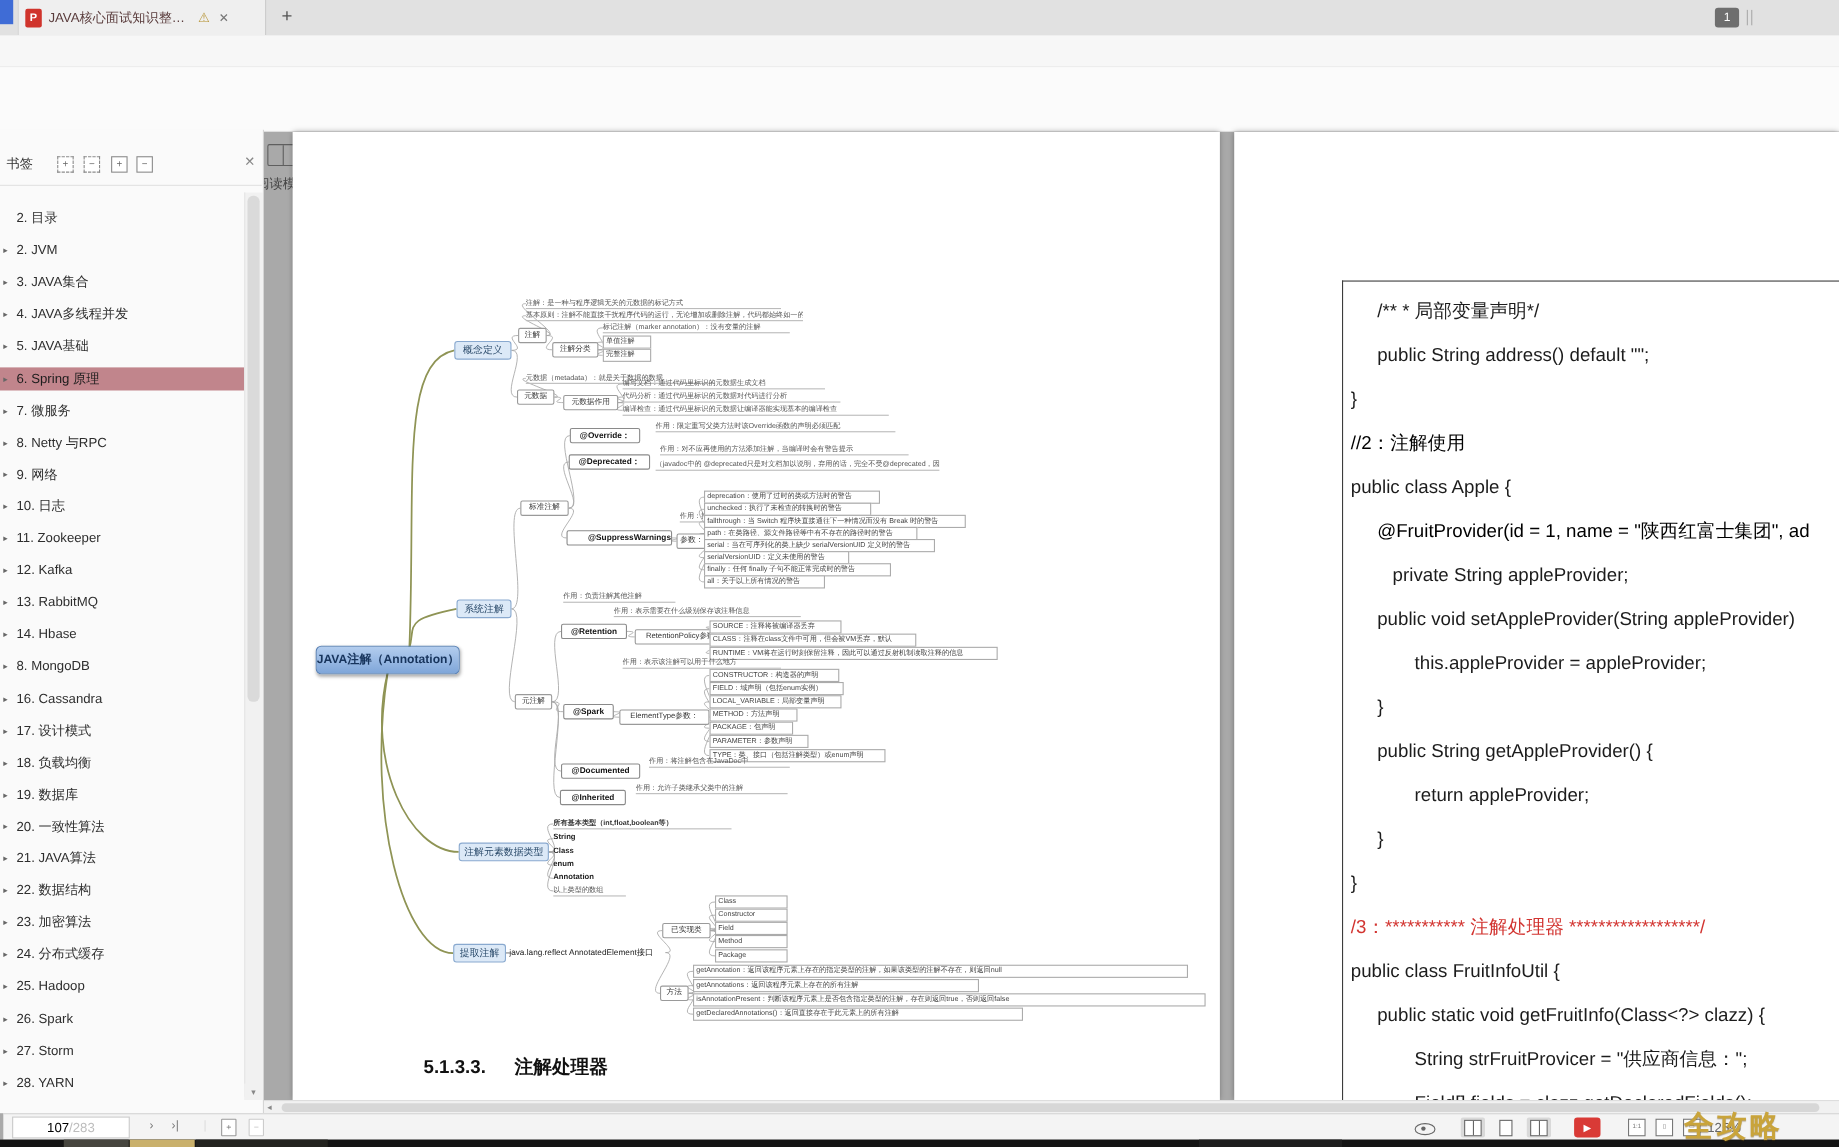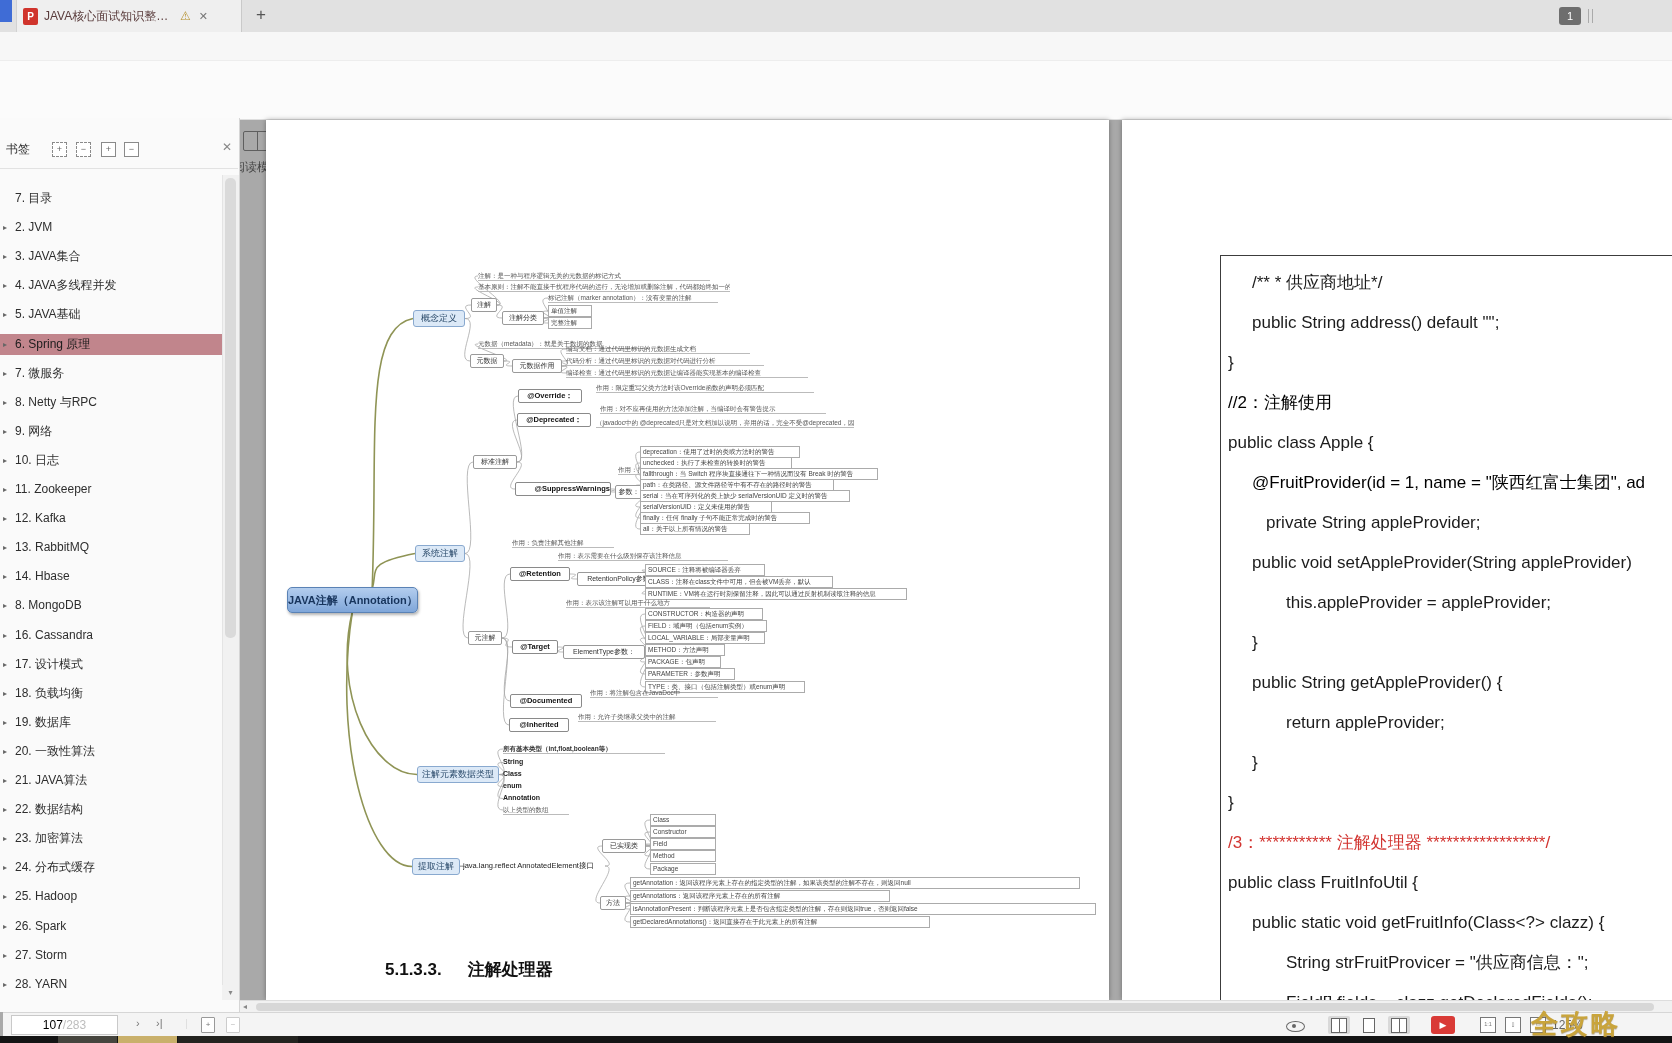--- a/index.html
+++ b/index.html
@@ -263,21 +263,21 @@
 <div id="sidebar">
   <span id="sb-title">书签</span>
   <span class="sb-ic dash" style="left:52px">+</span>
   <span class="sb-ic dash" style="left:76px">−</span>
   <span class="sb-ic" style="left:101px">+</span>
   <span class="sb-ic" style="left:124px">−</span>
   <span id="sb-close">✕</span>
   <div id="sb-sep"></div>
   <div id="bookmark-list">
       <div class="bm-row" style="top: 70px;">
-        <span class="bm-text">7. 目录</span>
+        <span class="bm-text">2. 目录</span>
       </div>
       <div class="bm-row" style="top: 99.1px;">
         <span class="bm-arrow">▸</span>
         <span class="bm-text">2. JVM</span>
       </div>
       <div class="bm-row" style="top: 128.2px;">
         <span class="bm-arrow">▸</span>
         <span class="bm-text">3. JAVA集合</span>
       </div>
       <div class="bm-row" style="top: 157.3px;">
@@ -493,21 +493,21 @@
       <div class="mm row" style="left: 374px; top: 403px; width: 110px;">all：关于以上所有情况的警告</div>
       <div class="mm cap" style="left: 246px; top: 418px; width: 102px;">作用：负责注解其他注解</div>
       <div class="mm cap" style="left: 292px; top: 431px; width: 170px;">作用：表示需要在什么级别保存该注释信息</div>
       <div class="mm atbox" style="left: 244px; top: 447px; width: 60px;">@Retention</div>
       <div class="mm box" style="left: 311px; top: 452px; width: 90px;">RetentionPolicy参数：</div>
       <div class="mm row" style="left: 379px; top: 444px; width: 120px;">SOURCE：注释将被编译器丢弃</div>
       <div class="mm row" style="left: 379px; top: 456px; width: 188px;">CLASS：注释在class文件中可用，但会被VM丢弃，默认</div>
       <div class="mm row" style="left: 379px; top: 468px; width: 262px;">RUNTIME：VM将在运行时刻保留注释，因此可以通过反射机制读取注释的信息</div>
       <div class="mm box" style="left: 202px; top: 511px; width: 34px;">元注解</div>
       <div class="mm cap" style="left: 300px; top: 478px; width: 144px;">作用：表示该注解可以用于什么地方</div>
-      <div class="mm atbox" style="left: 246px; top: 520px; width: 46px;">@Target</div>
+      <div class="mm atbox" style="left: 246px; top: 520px; width: 46px;">@Spark</div>
       <div class="mm box" style="left: 297px; top: 525px; width: 82px;">ElementType参数：</div>
       <div class="mm row" style="left: 379px; top: 488px; width: 118px;">CONSTRUCTOR：构造器的声明</div>
       <div class="mm row" style="left: 379px; top: 500px; width: 122px;">FIELD：域声明（包括enum实例）</div>
       <div class="mm row" style="left: 379px; top: 512px; width: 120px;">LOCAL_VARIABLE：局部变量声明</div>
       <div class="mm row" style="left: 379px; top: 524px; width: 80px;">METHOD：方法声明</div>
       <div class="mm row" style="left: 379px; top: 536px; width: 76px;">PACKAGE：包声明</div>
       <div class="mm row" style="left: 379px; top: 548px; width: 90px;">PARAMETER：参数声明</div>
       <div class="mm row" style="left: 379px; top: 561px; width: 160px;">TYPE：类、接口（包括注解类型）或enum声明</div>
       <div class="mm atbox" style="left: 244px; top: 574px; width: 72px;">@Documented</div>
       <div class="mm cap" style="left: 324px; top: 568px; width: 128px;">作用：将注解包含在JavaDoc中</div>
@@ -533,21 +533,21 @@
       <div class="mm row" style="left: 364px; top: 796px; width: 300px;">getDeclaredAnnotations()：返回直接存在于此元素上的所有注解</div>
     </div>
   <div id="heading">
     <span class="num">5.1.3.3.</span><span>注解处理器</span>
   </div>
 </div>
 
 <div class="page" id="page-right">
   <div id="code-box"></div>
   <div id="code-lines">
-      <div class="code-line k" style="left: 130px; top: 152px;">/** * 供应商地址*/</div>
+      <div class="code-line k" style="left: 130px; top: 152px;">/** * 局部变量声明*/</div>
       <div class="code-line k" style="left: 130px; top: 192px;">public String address() default "";</div>
       <div class="code-line k" style="left: 106px; top: 232px;">}</div>
       <div class="code-line b" style="left: 106px; top: 272px;">//2：注解使用</div>
       <div class="code-line k" style="left: 106px; top: 312px;">public class Apple {</div>
       <div class="code-line b" style="left: 130px; top: 352px;">@FruitProvider(id = 1, name = "陕西红富士集团", ad</div>
       <div class="code-line k" style="left: 144px; top: 392px;">private String appleProvider;</div>
       <div class="code-line k" style="left: 130px; top: 432px;">public void setAppleProvider(String appleProvider)</div>
       <div class="code-line k" style="left: 164px; top: 472px;">this.appleProvider = appleProvider;</div>
       <div class="code-line k" style="left: 130px; top: 512px;">}</div>
       <div class="code-line k" style="left: 130px; top: 552px;">public String getAppleProvider() {</div>

